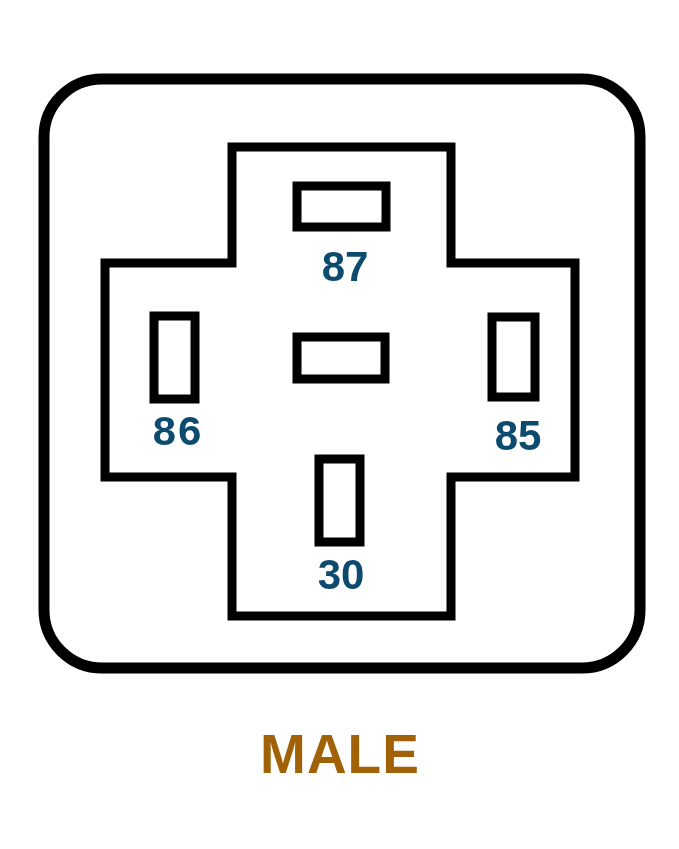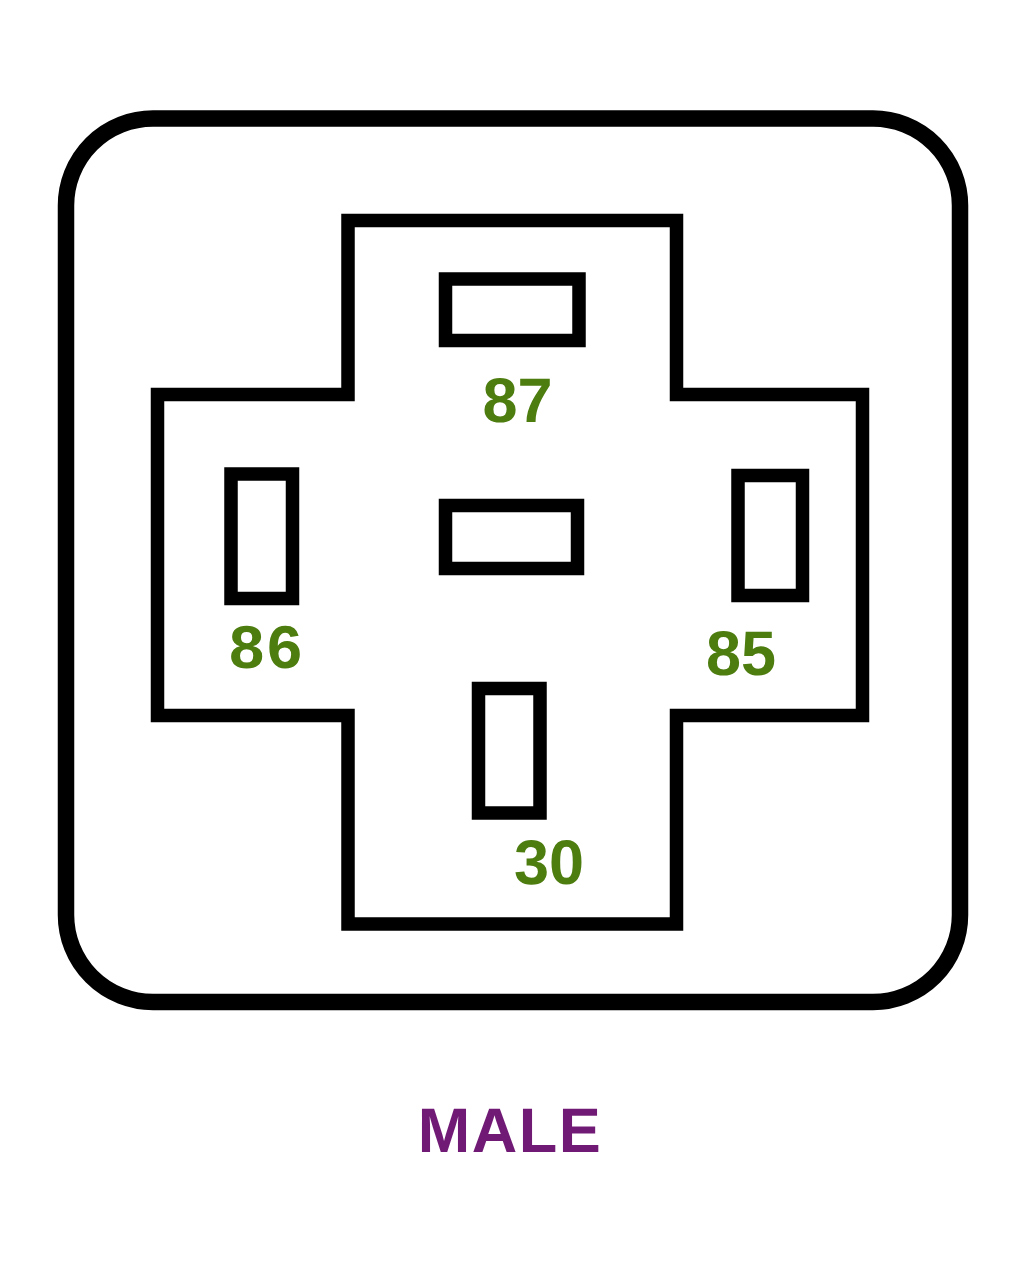--- a/index.html
+++ b/index.html
@@ -21,31 +21,31 @@
     top: 0;
     width: 679px;
     height: 849px;
   }
   .pin-label {
     position: absolute;
     transform: translate(-50%, -50%);
     font-weight: 700;
     font-size: 42px;
     line-height: 1;
-    color: #4d7c0f;
+    color: #0c4a6e;
     white-space: nowrap;
     letter-spacing: 0px;
   }
   .caption {
     position: absolute;
     transform: translate(-50%, -50%);
     font-weight: 700;
-    font-size: 42px;
+    font-size: 55px;
     line-height: 1;
-    color: #701a75;
+    color: #a16207;
     letter-spacing: 1px;
     white-space: nowrap;
   }
 </style>
 </head>
 <body>
 
 <div class="canvas">
 
   <svg class="outline-svg" viewBox="0 0 679 849" xmlns="http://www.w3.org/2000/svg">
@@ -63,19 +63,19 @@
     <rect x="492" y="317" width="43" height="80" fill="none" stroke-width="9" stroke="#000000"></rect>
 
     <rect x="319" y="459" width="41" height="83" fill="none" stroke-width="9" stroke="#000000"></rect>
   </svg>
 
   <div class="pin-label" style="left:345px; top:267px;">87</div>
 
 
   <div class="pin-label" style="left:177px; top:434px;font-family:Liberation Mono, monospace;">86</div>
 
-  <div class="pin-label" style="left:494px; top:436px;text-align:center;">85</div>
+  <div class="pin-label" style="left:518px; top:436px;text-align:center;">85</div>
 
-  <div class="pin-label" style="left:341px; top:575px;margin-left:25px;">30</div>
+  <div class="pin-label" style="left:341px; top:575px;">30</div>
 
   <div class="caption" style="left:340px; top:754px;">MALE</div>
 
 </div>
 
 </body></html>

